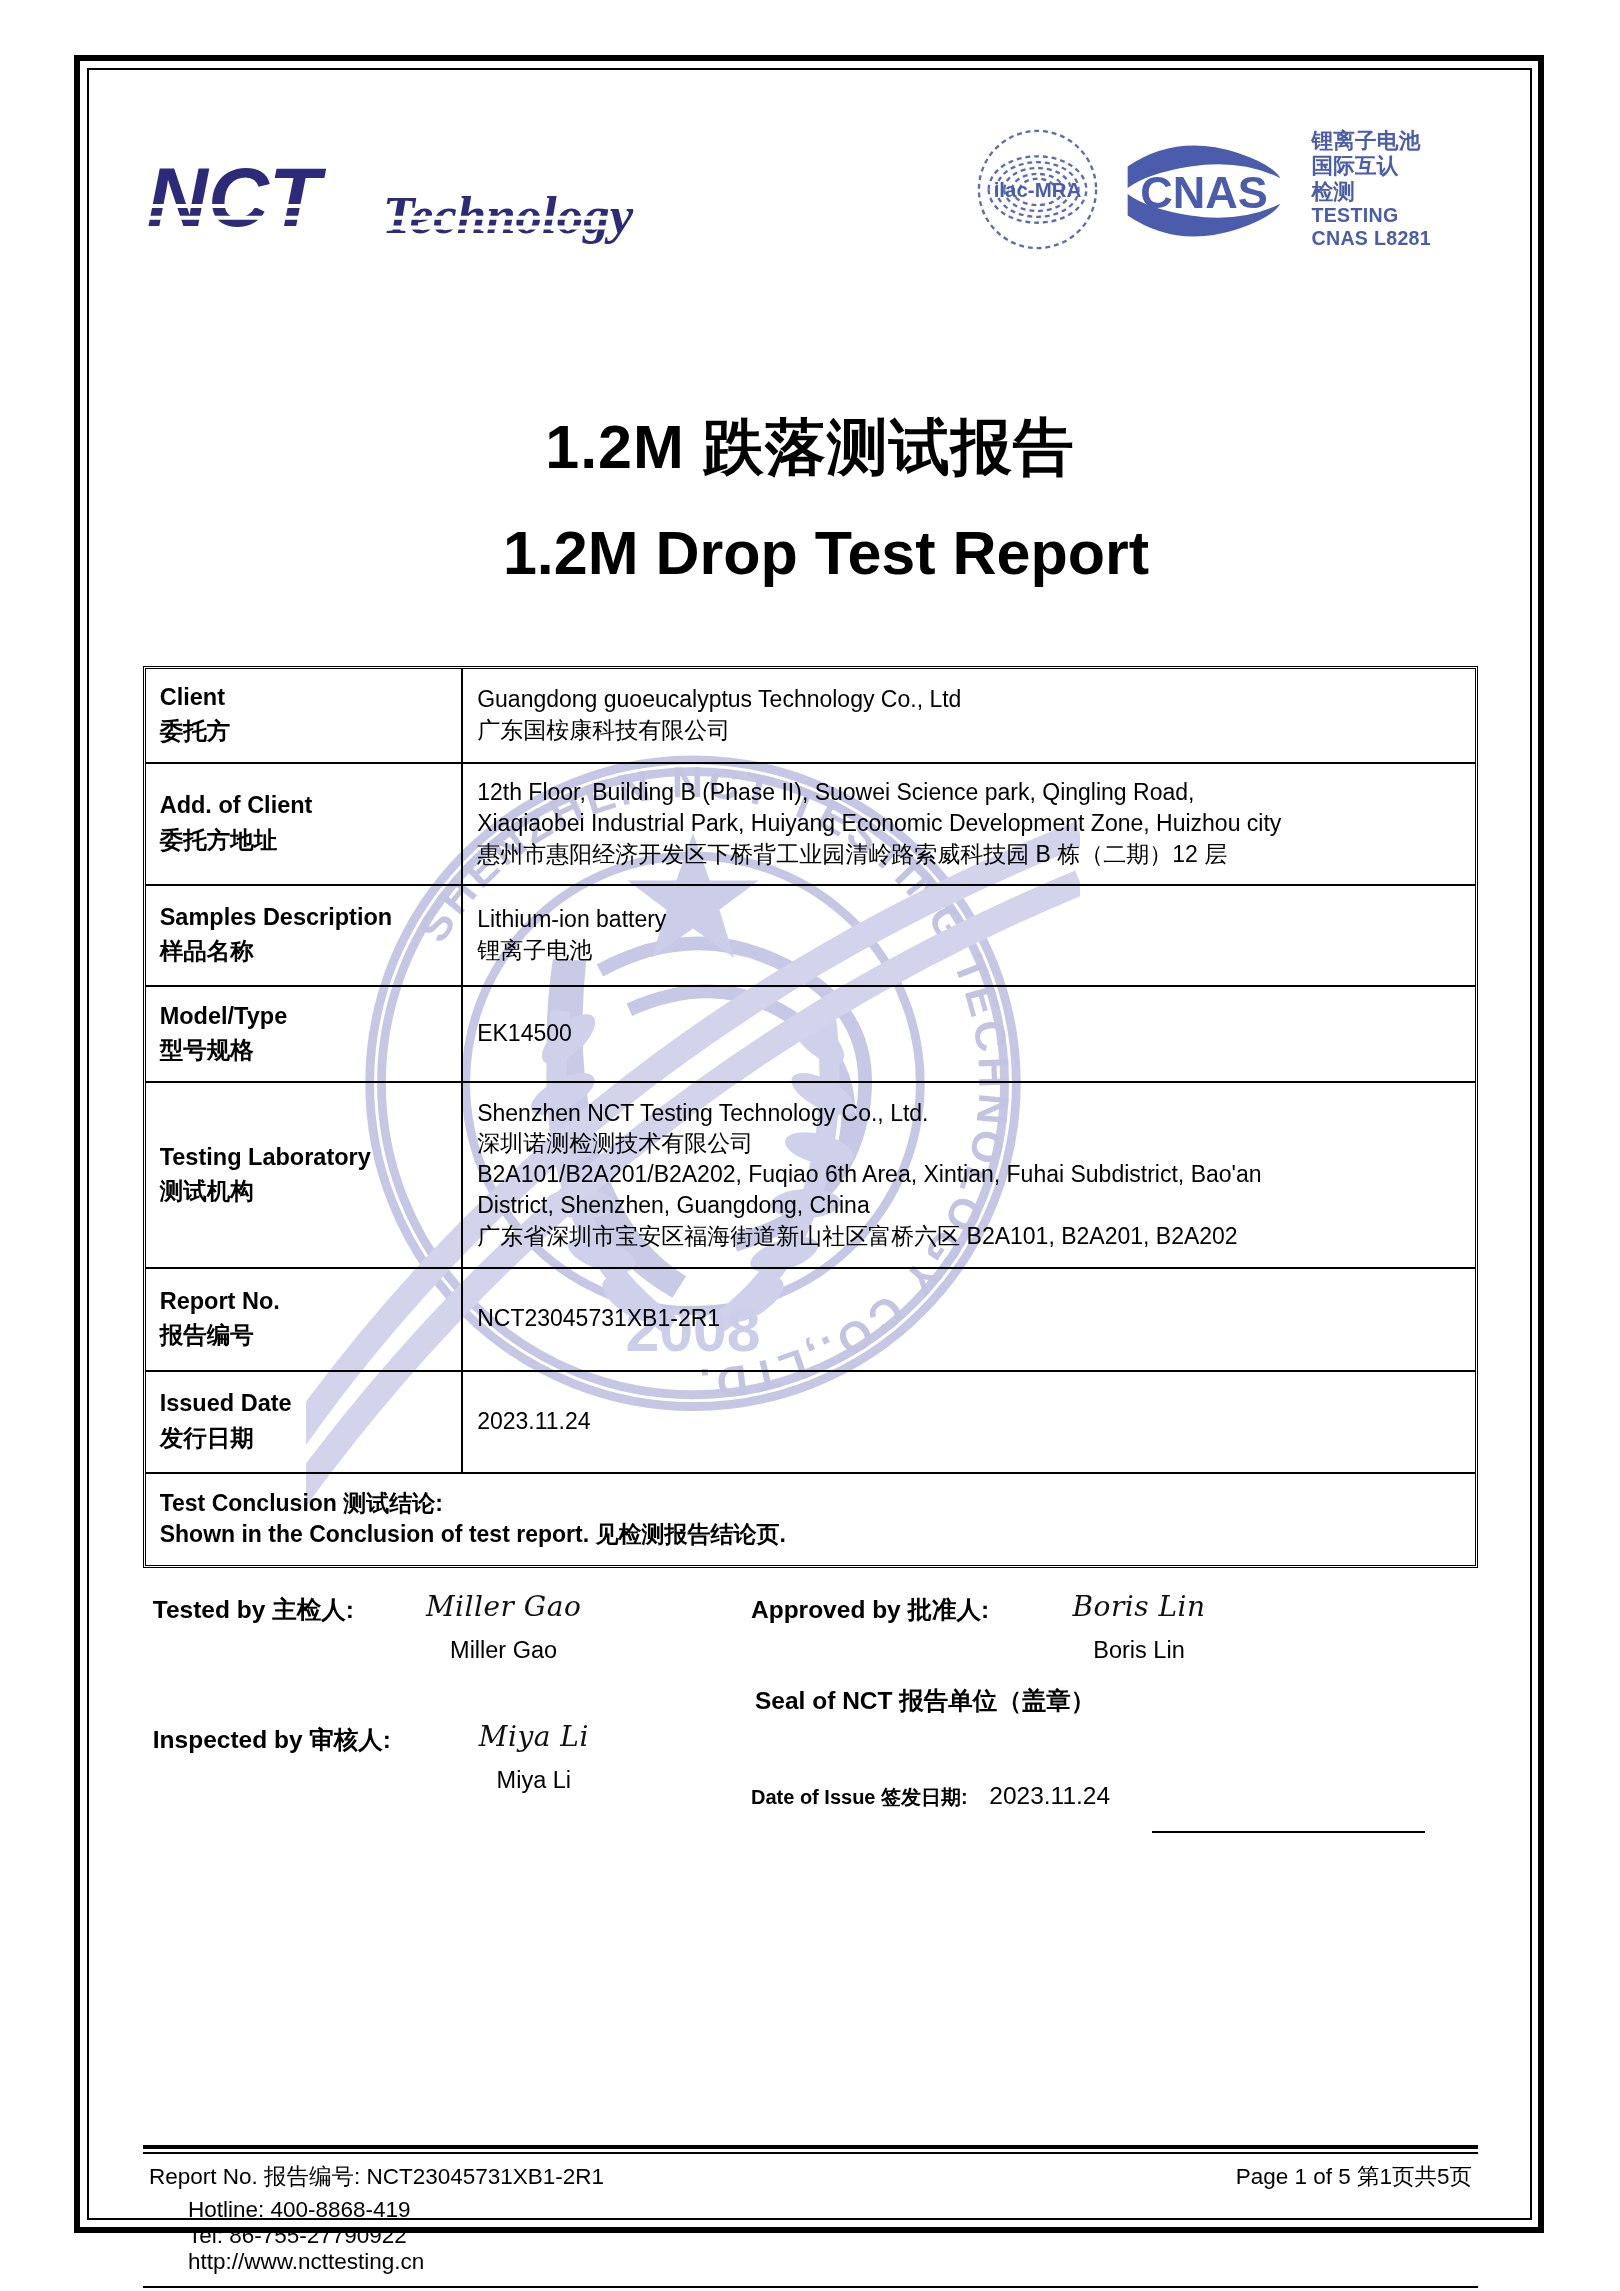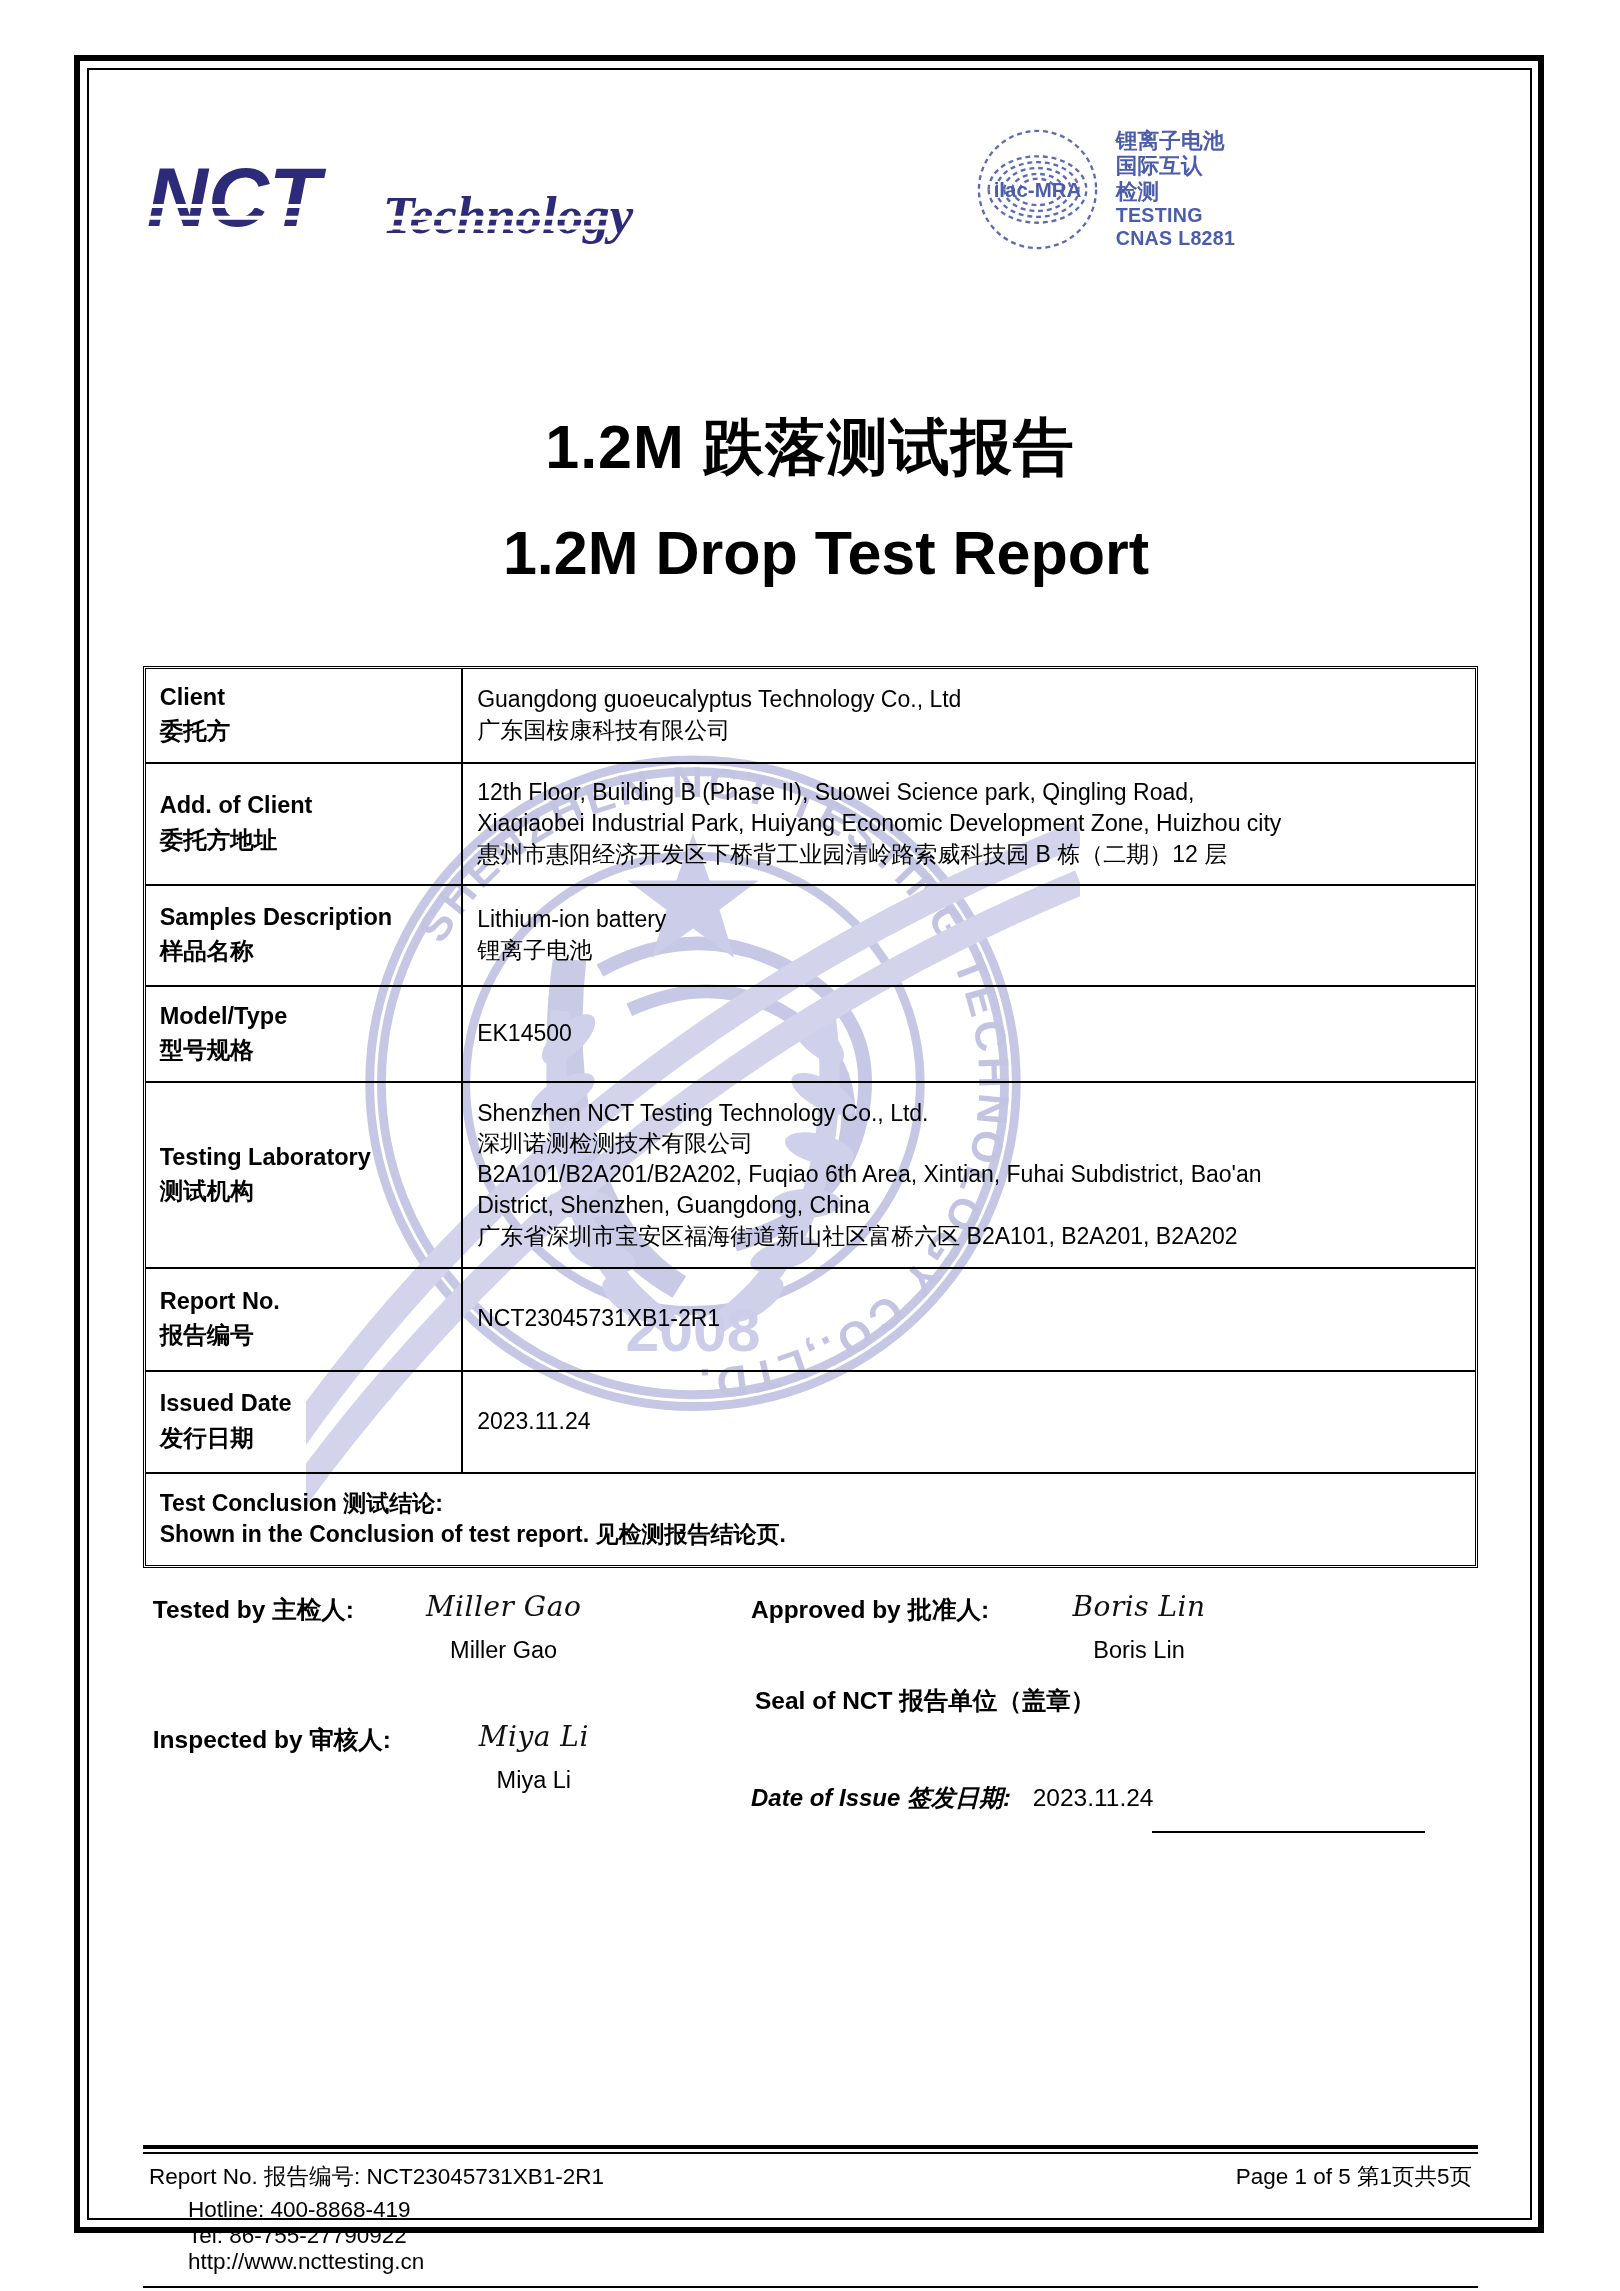--- a/index.html
+++ b/index.html
@@ -238,21 +238,21 @@
     white-space: nowrap;
   }
   .issue-row {
     position: absolute;
     left: 608px;
     top: 218px;
     display: flex;
     align-items: baseline;
     white-space: nowrap;
   }
-  .issue-label { font-weight: bold; font-size: 24px; font-style: italic; }
+  .issue-label { font-weight: bold; font-size: 20px; }
   .issue-value { font-size: 24.5px; margin-left: 21.6px; }
   .issue-underline {
     position: absolute;
     left: 1009px;
     top: 267px;
     width: 273px;
     border-bottom: 2.9px solid #000;
   }
 
   
@@ -388,20 +388,27 @@
             <path d="M38,64 a26,16 0 0,1 52,0"></path>
             <path d="M46,64 a18,11 0 0,1 36,0"></path>
             <path d="M14,64 a50,34 0 0,0 100,0"></path>
             <path d="M22,64 a42,28 0 0,0 84,0"></path>
             <path d="M30,64 a34,22 0 0,0 68,0"></path>
             <path d="M38,64 a26,16 0 0,0 52,0"></path>
           </g>
           <text x="64" y="72" text-anchor="middle" font-family="'Liberation Sans', sans-serif" font-size="21" font-weight="bold" fill="#4a5cab">ilac-MRA</text>
         </svg>
       </div>
+      <div class="cnas-mark">
+        <svg viewBox="0 0 188 118" xmlns="http://www.w3.org/2000/svg">
+          <path d="M16,36 q50,-34 112,-14 q36,12 44,26 q-40,-20 -92,-12 q-44,7 -64,22 z" fill="#4a5cab"></path>
+          <path d="M16,86 q50,34 112,14 q36,-12 44,-26 q-40,20 -92,12 q-44,-7 -64,-22 z" fill="#4a5cab"></path>
+          <text x="94" y="78" text-anchor="middle" font-family="'Liberation Sans', sans-serif" font-size="46" font-weight="bold" fill="#4a5cab">CNAS</text>
+        </svg>
+      </div>
       <div class="accred-lines">
         <div class="cn">锂离子电池</div>
         <div class="cn">国际互认</div>
         <div class="cn">检测</div>
         <div class="en">TESTING</div>
         <div class="en">CNAS L8281</div>
       </div>
     </div>
 
     <div class="title-cn">1.2M 跌落测试报告</div>

